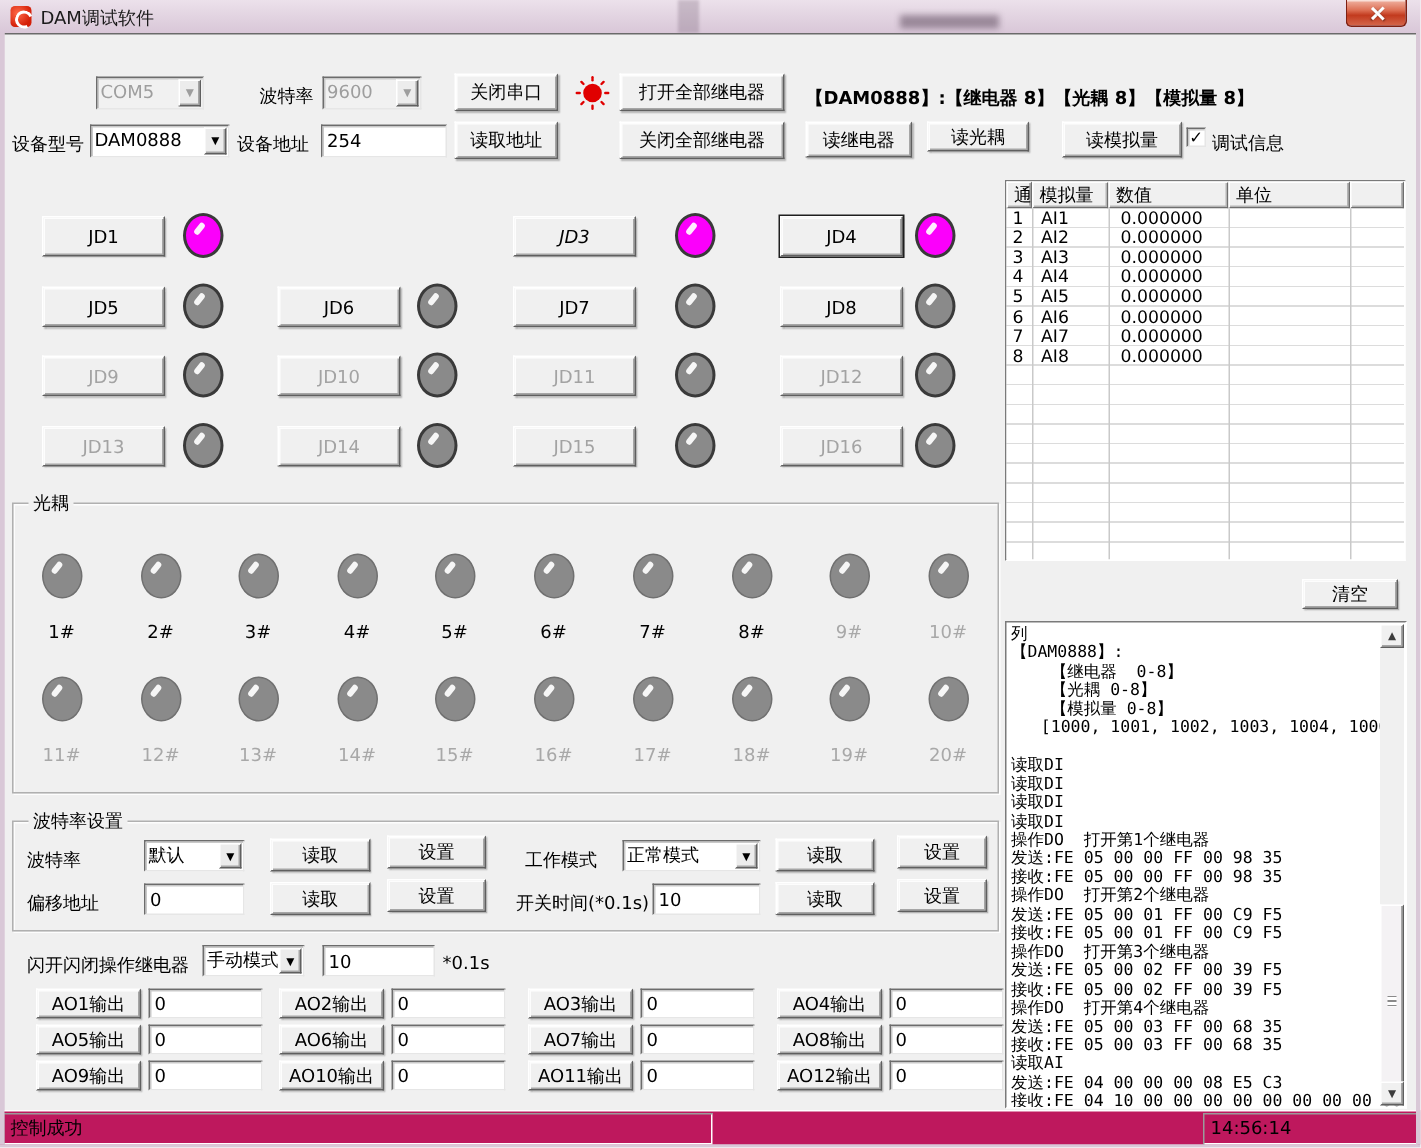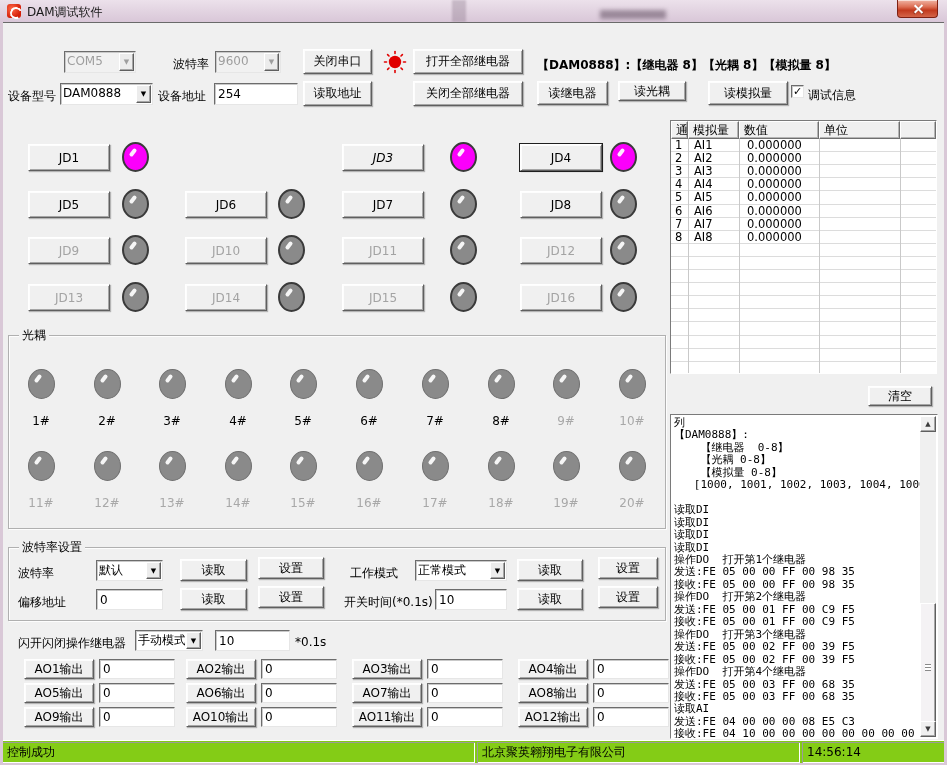--- a/index.html
+++ b/index.html
@@ -104,21 +104,21 @@
   .ao-unit { position:absolute; width:160px; height:20px; }
   .ao-unit .btn { left:0; top:0; width:70px; height:20px; }
   .ao-unit .txt { left:75px; top:0; width:76px; height:20px; padding:1px 3px; }
 
   
   .checkbox { position:absolute; width:13px; height:13px; background:#fff;
     border:1px solid; border-color:#6c6c6c #e6e6e6 #e6e6e6 #6c6c6c; box-shadow:inset 1px 1px 0 #c9c9c9;
     font-size:11px; line-height:11px; text-align:center; cursor:pointer; }
 
   
-  .statusbar { position:absolute; left:0; top:740px; width:947px; height:23px; background:#84cc16; border-top:1px solid #fff; }
+  .statusbar { position:absolute; left:0; top:740px; width:947px; height:23px; background:#be185d; border-top:1px solid #fff; }
   .spanel { position:absolute; top:1px; height:21px; font-size:12px; line-height:20px; padding-left:5px;
     box-shadow:inset 1px 1px 0 #9b9b9b, inset -1px -1px 0 #fff; overflow:hidden; }
   .win-bottom { position:absolute; left:0; top:763px; width:947px; height:2px; background:#d9c8d7; }
   .win-side { position:absolute; top:22px; width:3px; height:741px; background:#d9c8d7; }
 </style>
 </head>
 <body>
 
 <div class="window">
 
@@ -448,20 +448,19 @@
       </div>
     <div class="ao-unit" style="left:515px;top:684px;">
         <div class="btn">AO12输出</div>
         <input class="txt" value="0" style="">
       </div>
 
   </div>
 
   <div class="statusbar">
     <div class="spanel" style="left:2px;width:473px;">控制成功</div>
-    <div class="spanel" style="left:477px;width:323px;">北京聚英翱翔电子有限公司</div>
     <div class="spanel" style="left:802px;width:143px;">14:56:14</div>
   </div>
   <div class="win-bottom"></div>
   <div class="win-side" style="left:0;"></div>
   <div class="win-side" style="left:944px;"></div>
 
 </div>
 
 </body></html>

